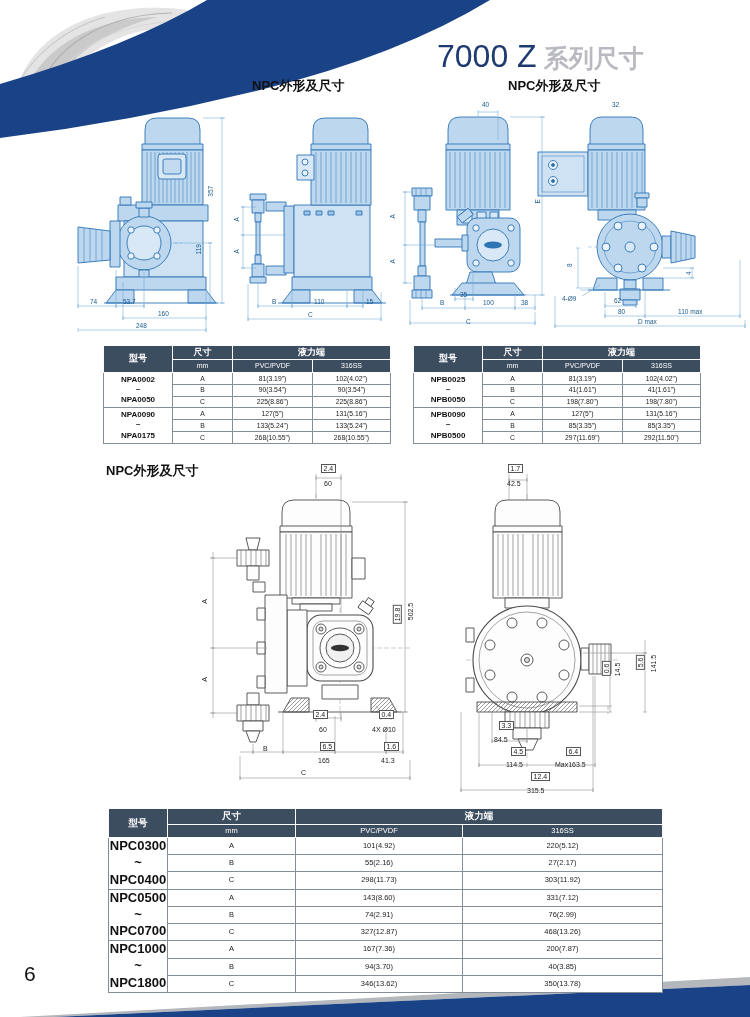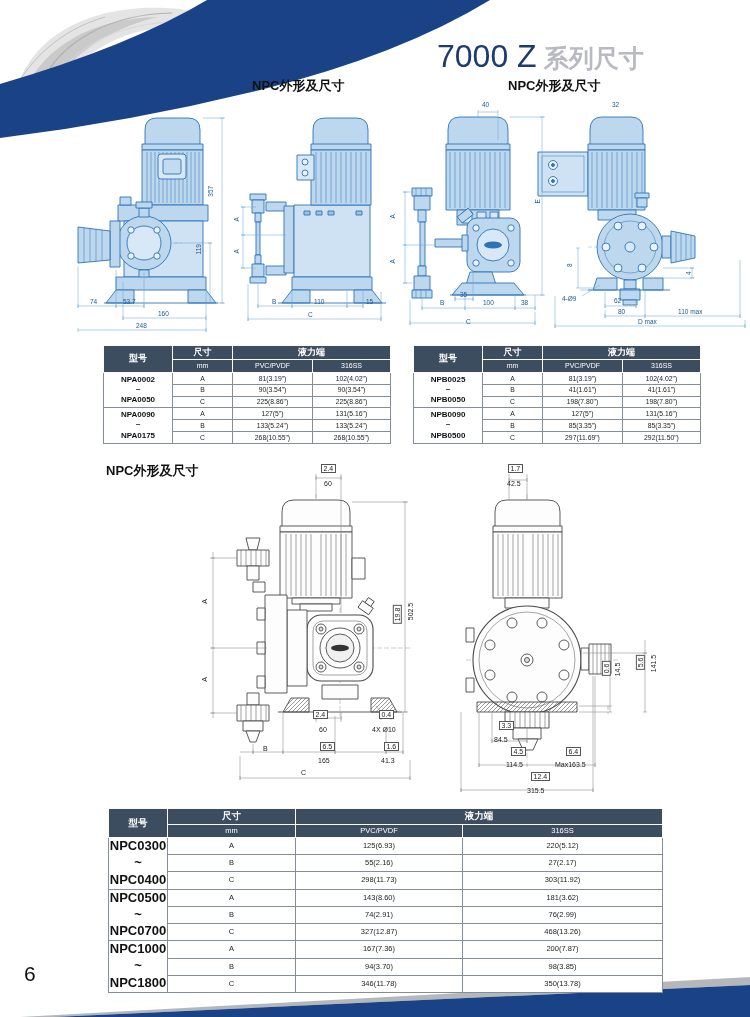--- a/index.html
+++ b/index.html
@@ -529,21 +529,21 @@
       </tr>
     </thead>
     <tbody>
       <tr>
         <td class="model" rowspan="3">
             <span>NPC0300</span>
             <span>~</span>
             <span>NPC0400</span>
           </td>
         <td>A</td>
-          <td>125(6.93)</td>
+          <td>101(4.92)</td>
           <td>220(5.12)</td>
       </tr>
       <tr>
           <td>B</td>
           <td>55(2.16)</td>
           <td>27(2.17)</td>
         </tr>
       <tr>
           <td>C</td>
           <td>298(11.73)</td>
@@ -552,21 +552,21 @@
     </tbody>
     <tbody>
       <tr>
         <td class="model" rowspan="3">
             <span>NPC0500</span>
             <span>~</span>
             <span>NPC0700</span>
           </td>
         <td>A</td>
           <td>143(8.60)</td>
-          <td>181(3.62)</td>
+          <td>331(7.12)</td>
       </tr>
       <tr>
           <td>B</td>
           <td>74(2.91)</td>
           <td>76(2.99)</td>
         </tr>
       <tr>
           <td>C</td>
           <td>327(12.87)</td>
           <td>468(13.26)</td>
@@ -579,25 +579,25 @@
             <span>~</span>
             <span>NPC1800</span>
           </td>
         <td>A</td>
           <td>167(7.36)</td>
           <td>200(7.87)</td>
       </tr>
       <tr>
           <td>B</td>
           <td>94(3.70)</td>
-          <td>98(3.85)</td>
+          <td>40(3.85)</td>
         </tr>
       <tr>
           <td>C</td>
-          <td>346(11.78)</td>
+          <td>346(13.62)</td>
           <td>350(13.78)</td>
         </tr>
     </tbody>
   </table>
 
   <span class="pageno">6</span>
   <svg class="abs" style="left:0;top:960px" width="750" height="57" viewBox="0 0 750 57">
     <polygon points="20,57 750,17 750,25 54,57" fill="#b4b8bc"></polygon>
     <polygon points="54,57 750,25 750,57" fill="#1a4387"></polygon>
   </svg>

